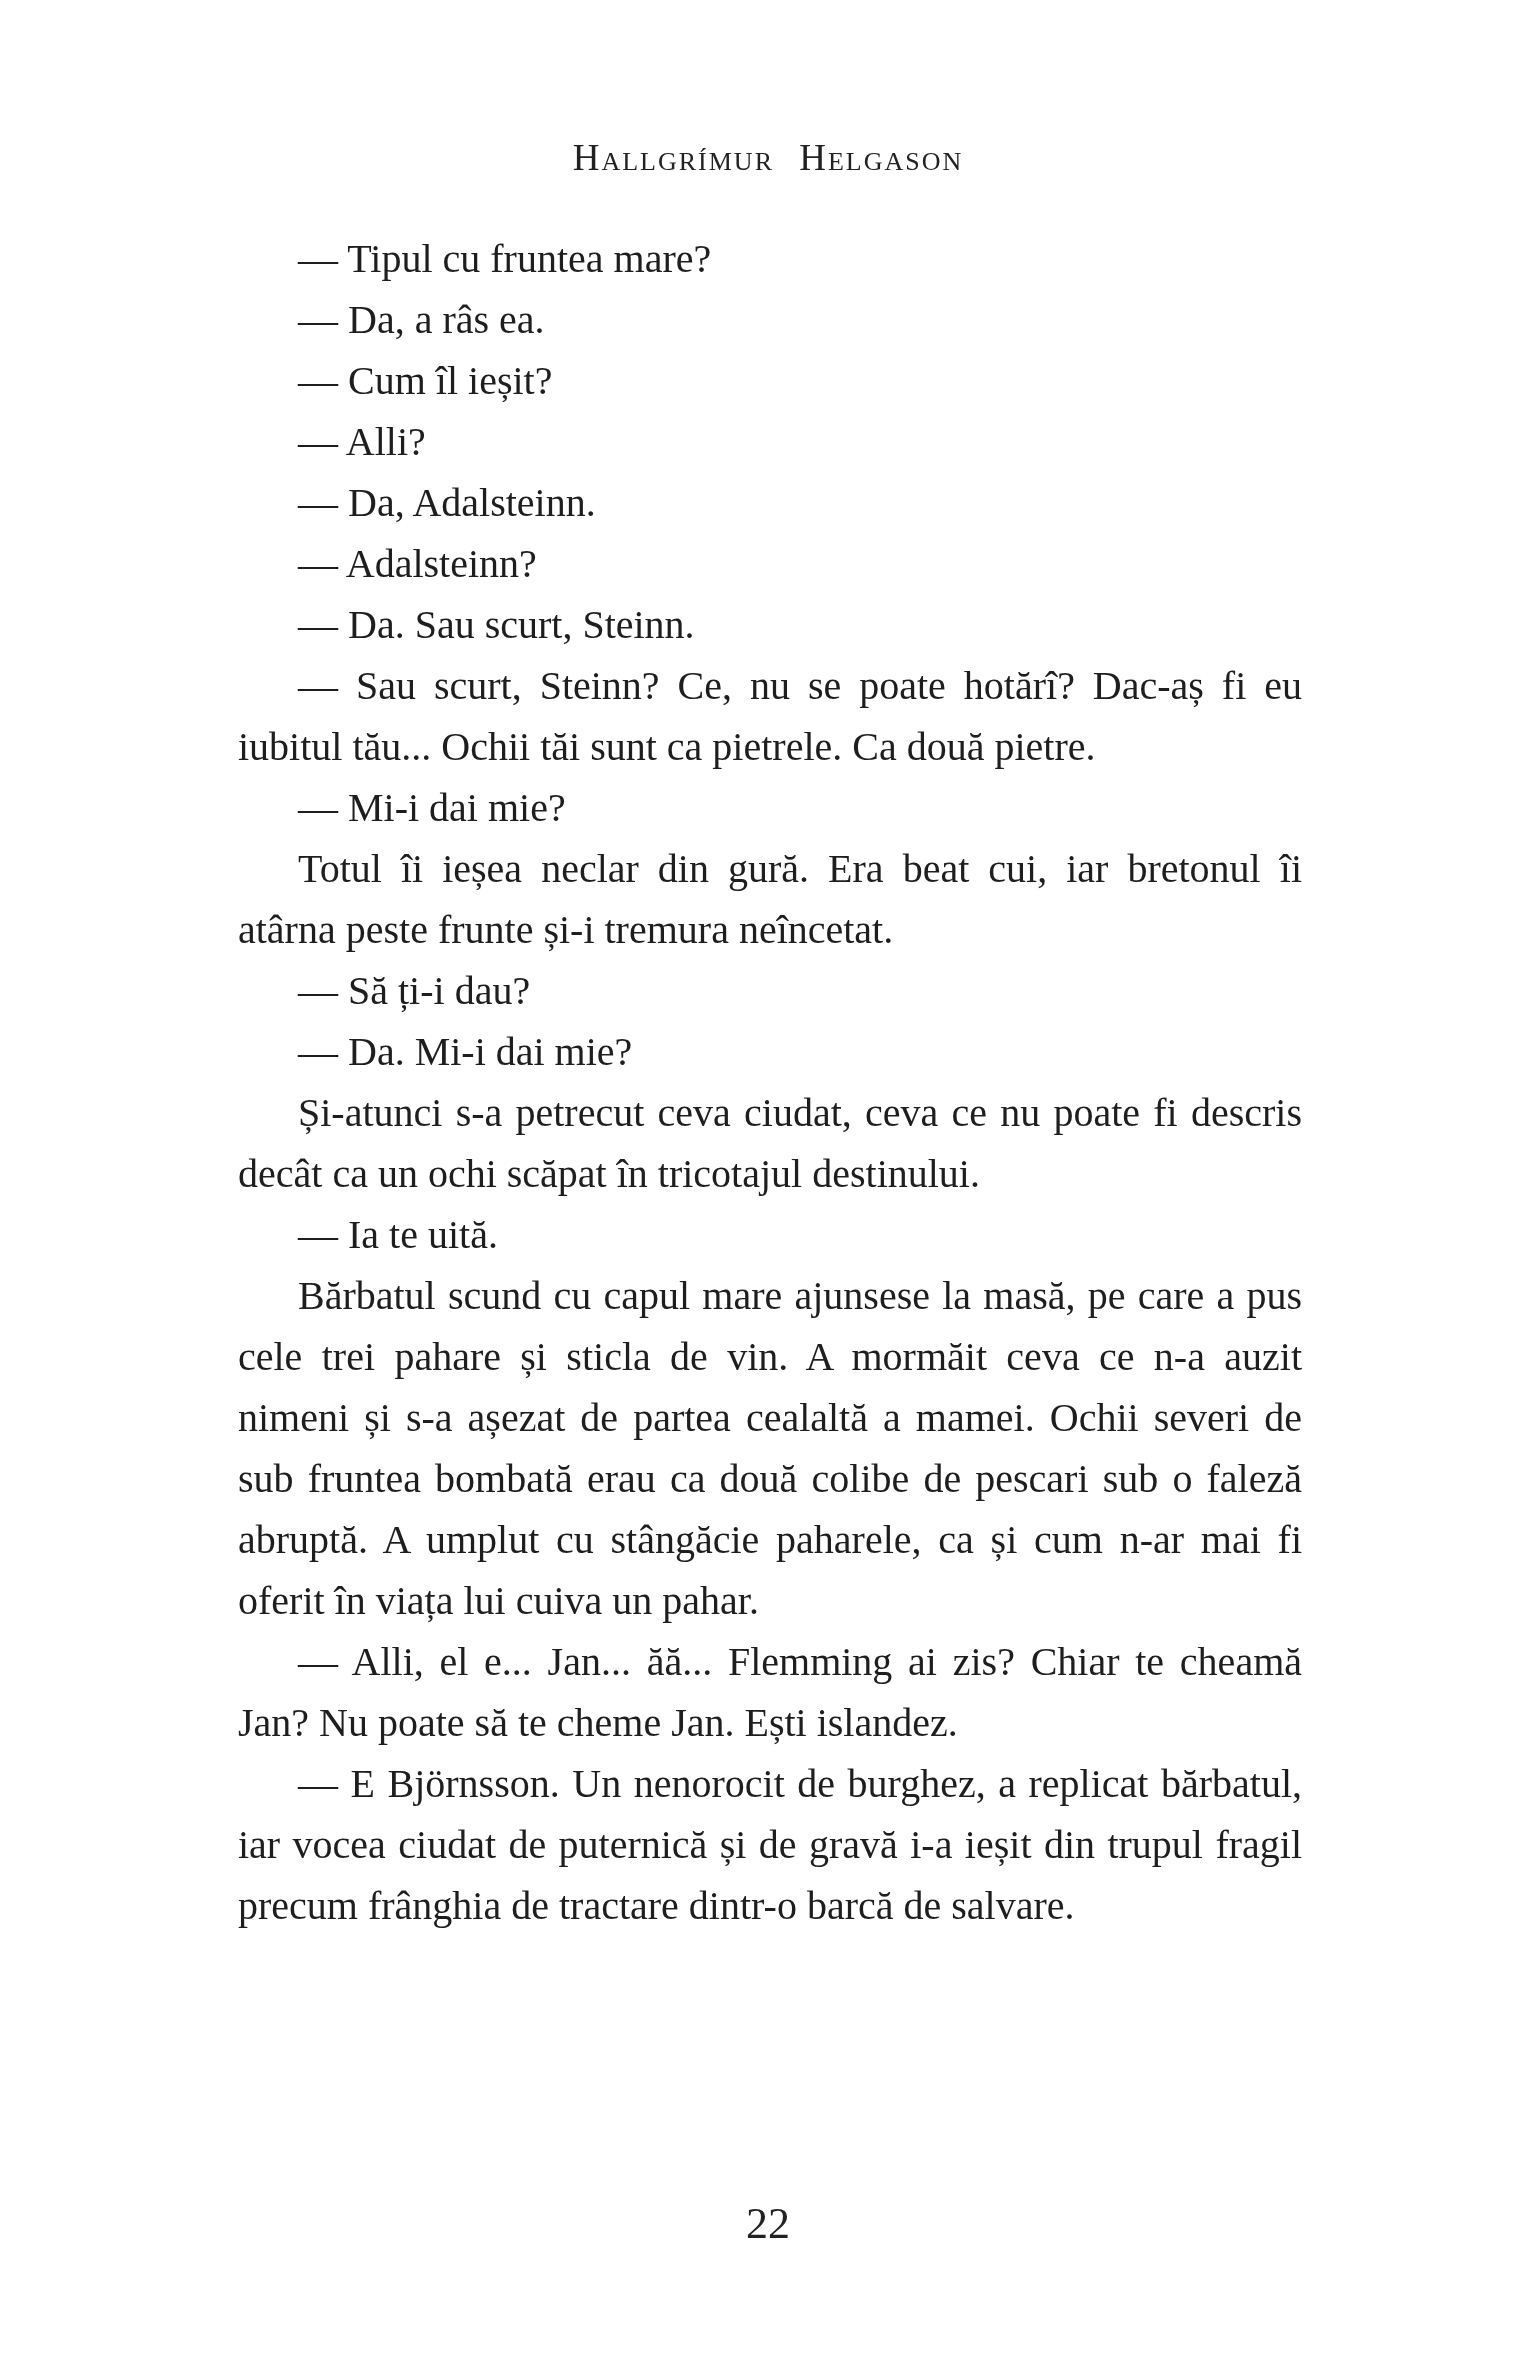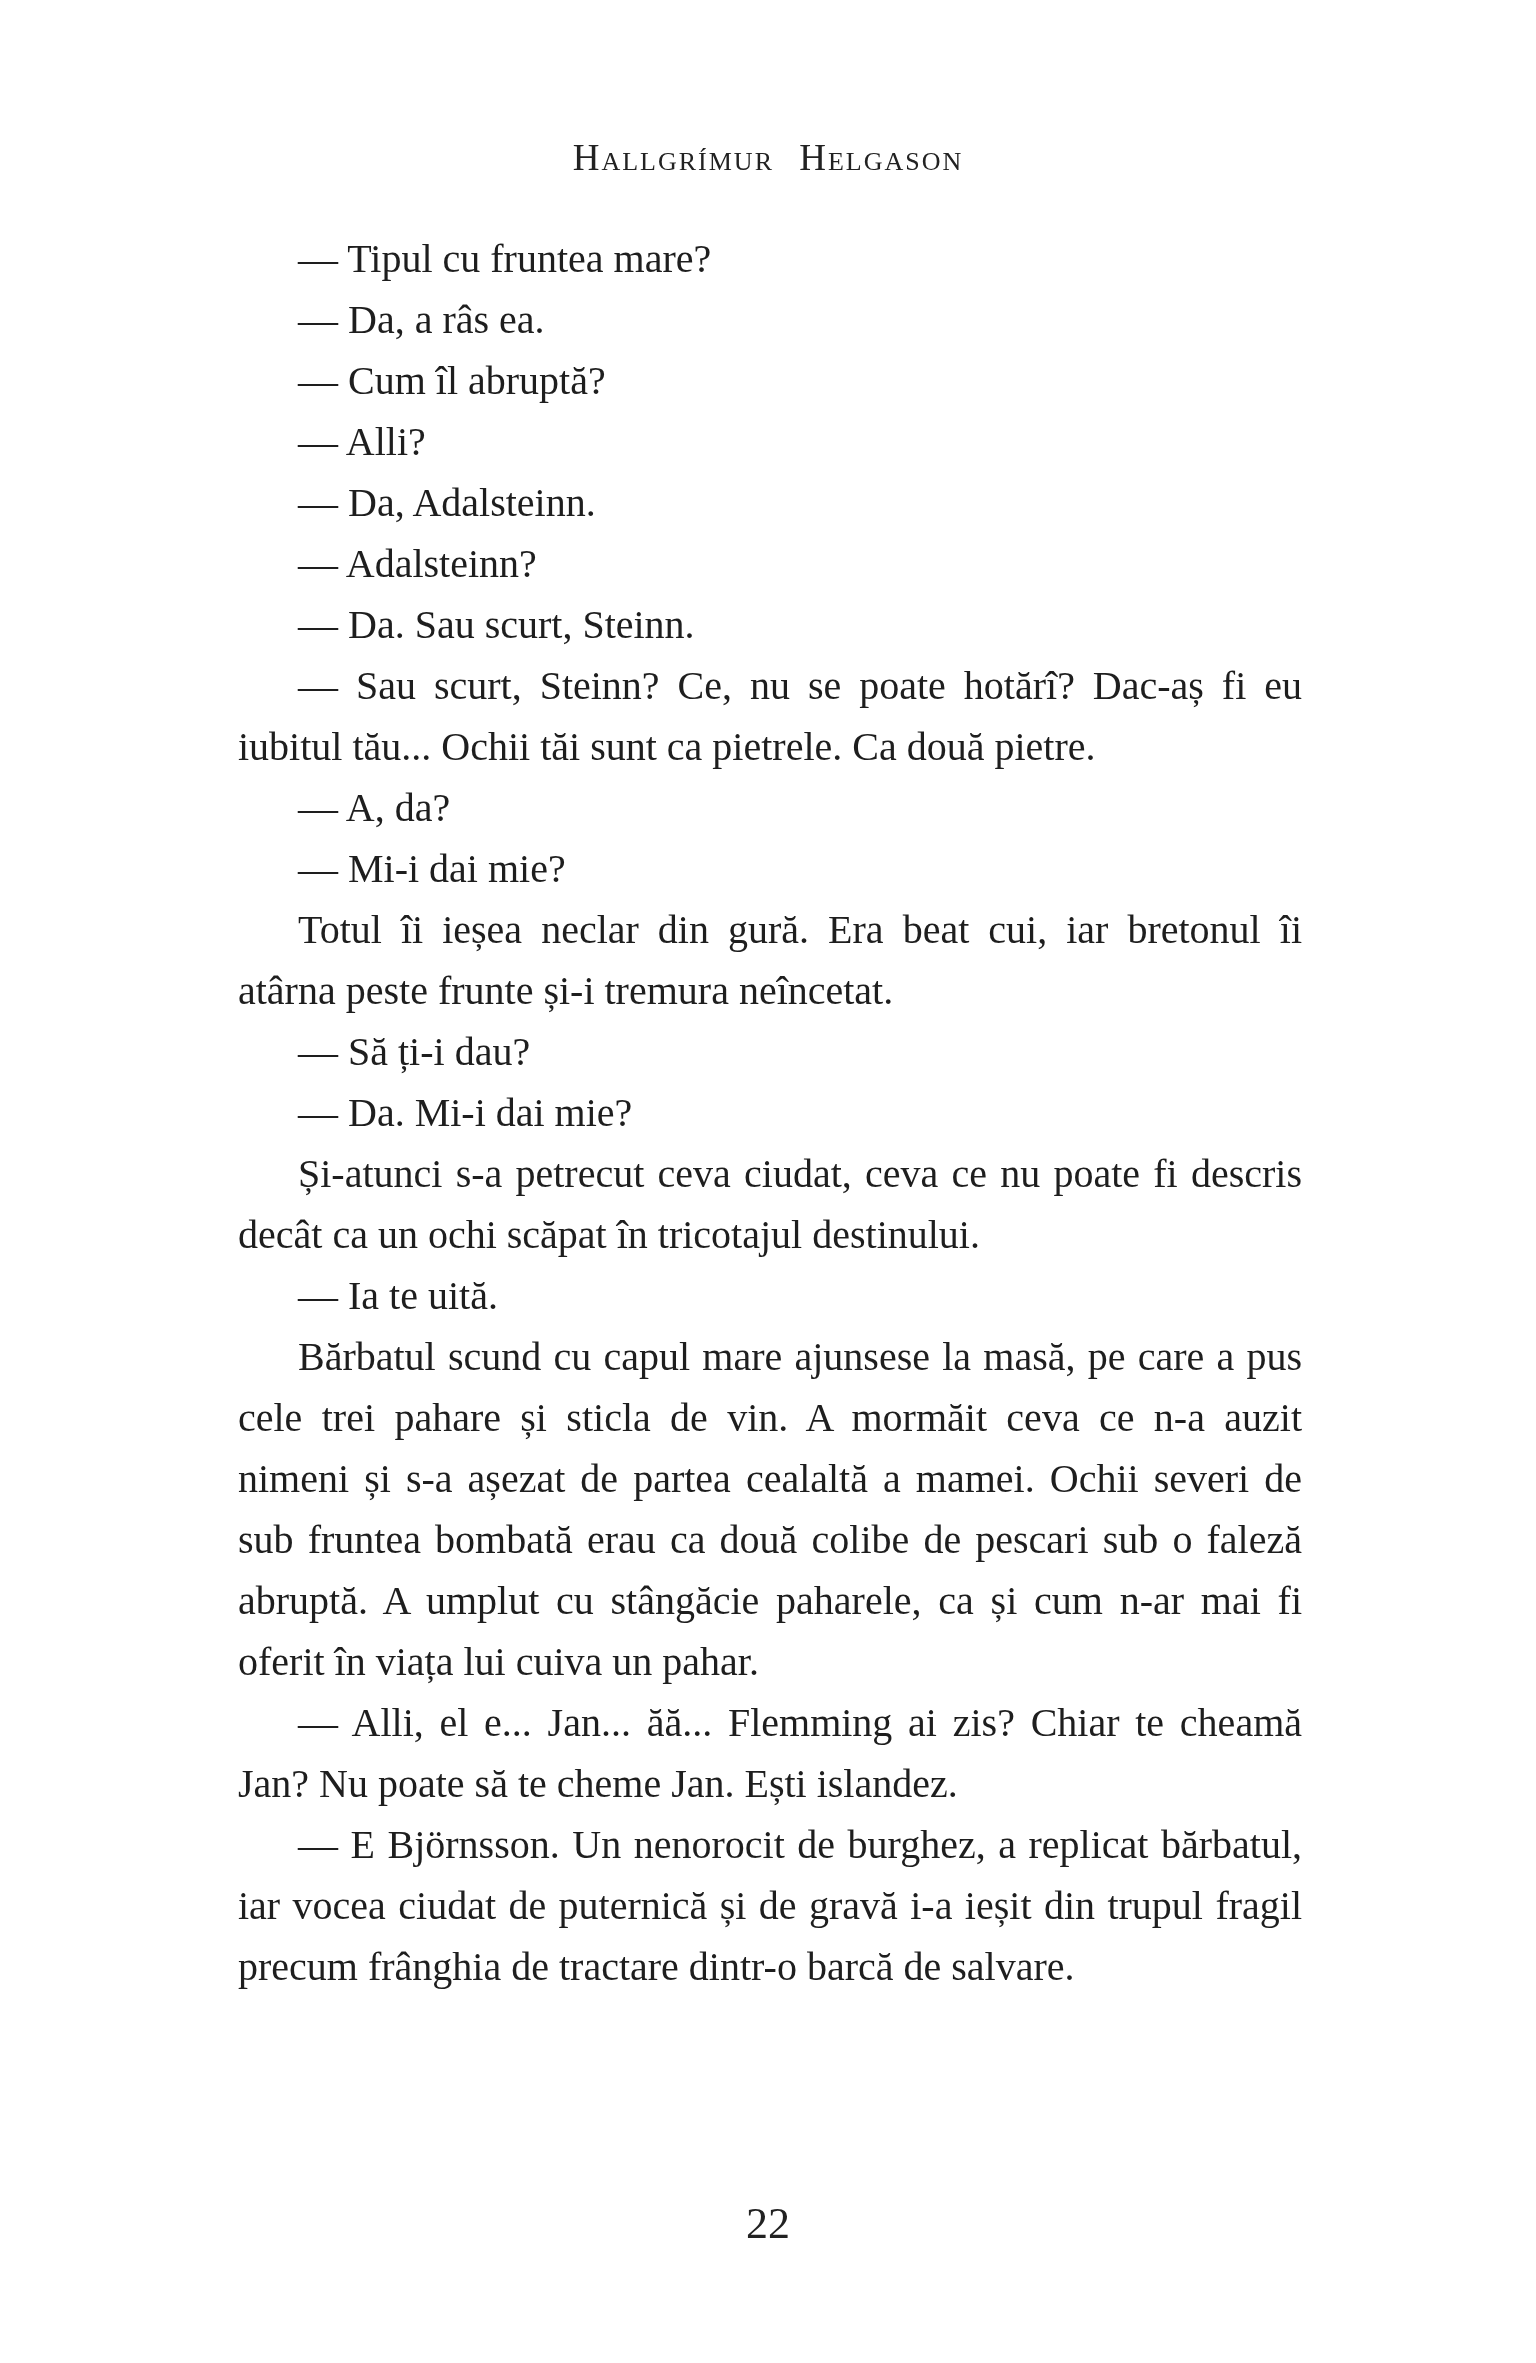--- a/index.html
+++ b/index.html
@@ -56,27 +56,26 @@
 </style>
 </head>
 <body>
 
 <div class="page">
   <div class="running-header">Hallgrímur Helgason</div>
 
   <div class="text-block">
     <p>— Tipul cu fruntea mare?</p>
     <p>— Da, a râs ea.</p>
-    <p>— Cum îl abruptă?</p>
+    <p>— Cum îl ieșit?</p>
     <p>— Alli?</p>
     <p>— Da, Adalsteinn.</p>
     <p>— Adalsteinn?</p>
     <p>— Da. Sau scurt, Steinn.</p>
     <p>— Sau scurt, Steinn? Ce, nu se poate hotărî? Dac-aș fi eu iubitul tău... Ochii tăi sunt ca pietrele. Ca două pietre.</p>
-    <p>— A, da?</p>
     <p>— Mi-i dai mie?</p>
     <p>Totul îi ieșea neclar din gură. Era beat cui, iar bretonul îi atârna peste frunte și-i tremura neîncetat.</p>
     <p>— Să ți-i dau?</p>
     <p>— Da. Mi-i dai mie?</p>
     <p>Și-atunci s-a petrecut ceva ciudat, ceva ce nu poate fi descris decât ca un ochi scăpat în tricotajul destinului.</p>
     <p>— Ia te uită.</p>
     <p>Bărbatul scund cu capul mare ajunsese la masă, pe care a pus cele trei pahare și sticla de vin. A mormăit ceva ce n-a auzit nimeni și s-a așezat de partea cealaltă a mamei. Ochii severi de sub fruntea bombată erau ca două colibe de pescari sub o faleză abruptă. A umplut cu stângăcie paharele, ca și cum n-ar mai fi oferit în viața lui cuiva un pahar.</p>
     <p>— Alli, el e... Jan... ăă... Flemming ai zis? Chiar te cheamă Jan? Nu poate să te cheme Jan. Ești islandez.</p>
     <p>— E Björnsson. Un nenorocit de burghez, a replicat bărbatul, iar vocea ciudat de puternică și de gravă i-a ieșit din trupul fragil precum frânghia de tractare dintr-o barcă de salvare.</p>
   </div>

